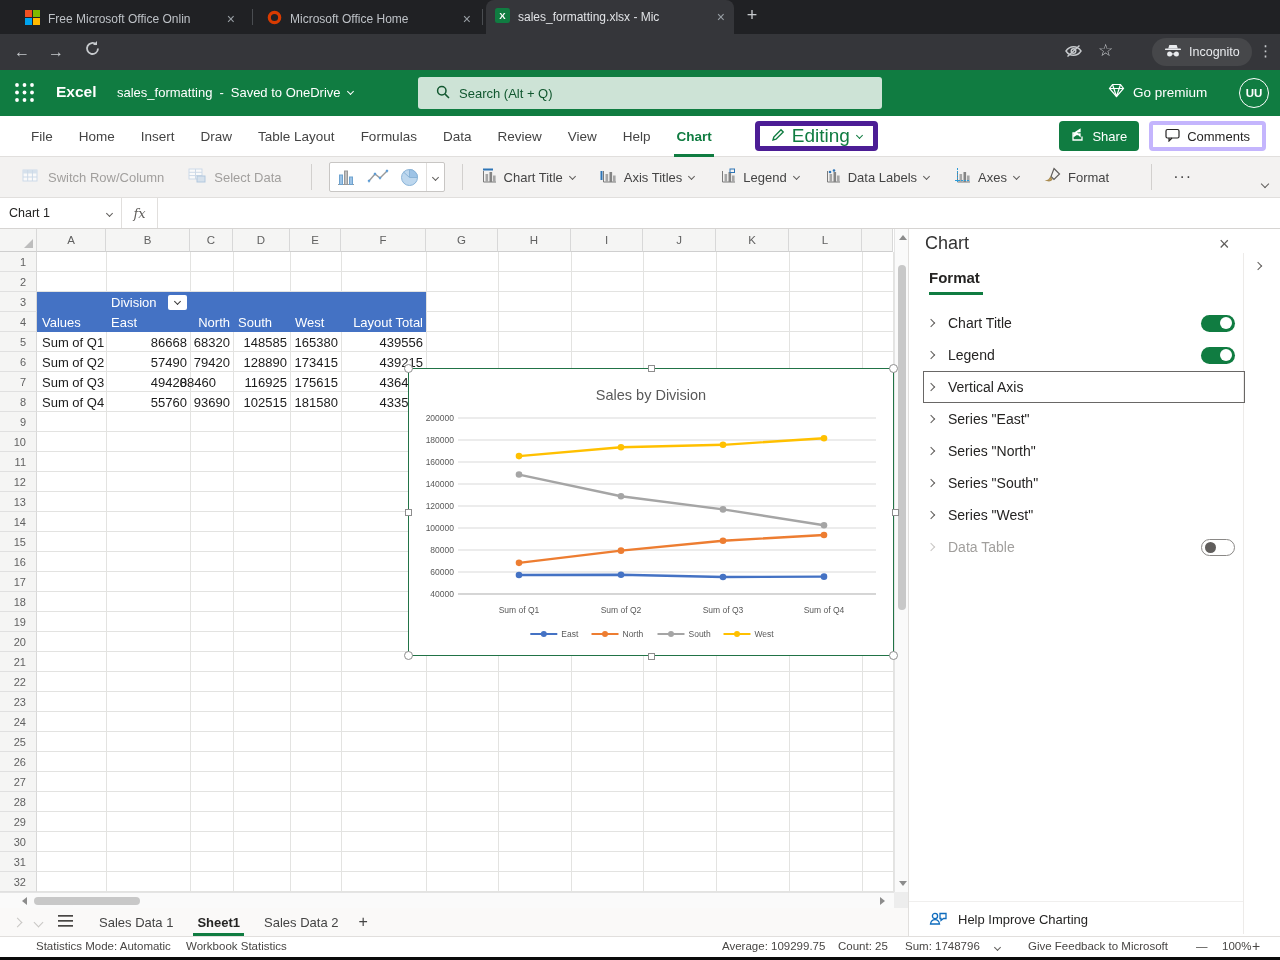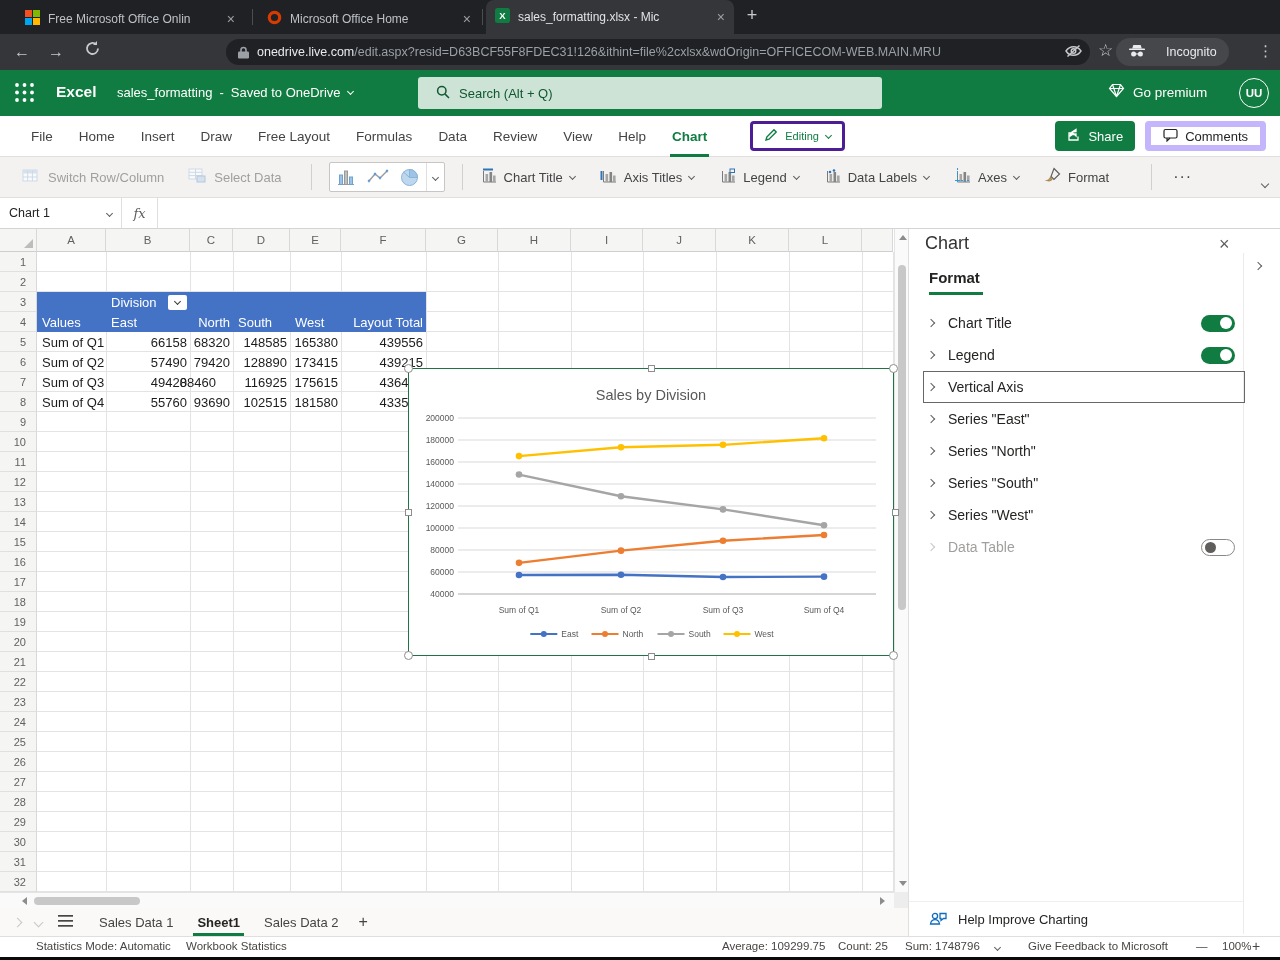--- a/index.html
+++ b/index.html
@@ -15,39 +15,39 @@
   .btab .ttl{overflow:hidden;white-space:nowrap;flex:1;margin-left:8px}
   .btab.active{background:#35363a;border-radius:8px 8px 0 0;color:#e1e3e6;top:0;height:34px}
   .tclose{margin-left:6px;color:#9aa0a6;font-size:14px;line-height:1}
   .tdivider{position:absolute;top:9px;width:1px;height:16px;background:#4a4d51}
   #newtab{position:absolute;left:740px;top:5px;color:#c7cacd;font-size:18px;width:24px;text-align:center}
   #navbar{position:absolute;left:0;top:34px;width:1280px;height:36px;background:#35363a}
   .navico{position:absolute;top:8px;color:#c7cacd;font-size:16px;line-height:20px}
   #urlpill{position:absolute;left:226px;top:5px;width:864px;height:26px;border-radius:13px;background:#202124;display:flex;align-items:center;padding:0 12px;font-size:12.5px;white-space:nowrap;overflow:hidden}
   #urlpill .dom{color:#e8eaed;margin-left:8px}
   #urlpill .path{color:#9aa0a6}
-  #incogpill{position:absolute;left:1116px;top:4px;height:28px;border-radius:14px;background:#46474a;display:flex;align-items:center;padding:0 12px;gap:20px;color:#e8eaed;font-size:12.5px}
+  #incogpill{position:absolute;left:1152px;top:4px;height:28px;border-radius:14px;background:#46474a;display:flex;align-items:center;padding:0 12px;gap:7px;color:#e8eaed;font-size:12.5px}
 
   
   #appbar{position:absolute;left:0;top:70px;width:1280px;height:46px;background:#107C41;color:#fff}
   #appname{position:absolute;left:56px;top:13px;font-size:15.5px;font-weight:700}
   #docline{position:absolute;left:117px;top:15px;font-size:13px;display:flex;gap:7px;align-items:center}
   #searchpill{position:absolute;left:418px;top:7px;width:464px;height:32px;border-radius:3px;background:#CDE3D6;display:flex;align-items:center;padding-left:18px;gap:9px;color:#11572F;font-size:13px}
   #premium{position:absolute;left:1108px;top:13px;display:flex;gap:8px;align-items:center;font-size:13.5px}
   #avatar{position:absolute;left:1239px;top:8px;width:30px;height:30px;border:1.5px solid #fff;border-radius:50%;display:flex;align-items:center;justify-content:center;font-size:11.5px;font-weight:700}
 
   
   #menubar{position:absolute;left:0;top:116px;width:1280px;height:41px;background:#fff;border-bottom:1px solid #E1DFDD;display:flex;align-items:center;padding-left:18px}
   .mitem{padding:0 13px;font-size:13.5px;color:#444;height:41px;display:flex;align-items:center;position:relative}
   .mitem.active{color:#107C41;font-weight:700}
   .mitem.active::after{content:"";position:absolute;left:11px;right:11px;bottom:0;height:3px;background:#107C41}
-  #editpill{margin-left:30px;height:30px;border:3px solid #4c1d95;border-radius:4px;display:flex;align-items:center;padding:8px 11px;gap:7px;color:#107C41;font-size:11px;background:#fff}
+  #editpill{margin-left:30px;height:30px;border:5px solid #4c1d95;border-radius:4px;display:flex;align-items:center;padding:8px 11px;gap:7px;color:#107C41;font-size:19px;background:#fff}
   .mspacer{flex:1}
   #sharebtn{height:30px;background:#107C41;color:#fff;border-radius:4px;display:flex;align-items:center;padding:0 12px;gap:7px;font-size:13px;margin-right:10px}
-  #commentsbtn{height:30px;background:#fff;border:6px solid #c4b5fd;color:#252423;border-radius:4px;display:flex;align-items:center;padding:0 12px;gap:7px;font-size:13px;margin-right:14px}
+  #commentsbtn{height:30px;background:#fff;border:4px solid #c4b5fd;color:#252423;border-radius:4px;display:flex;align-items:center;padding:0 12px;gap:7px;font-size:13px;margin-right:14px}
 
   
   #toolbar{position:absolute;left:0;top:157px;width:1280px;height:41px;background:#F3F2F1;border-bottom:1px solid #E1DFDD;display:flex;align-items:center;padding-left:22px}
   .tbtn{display:flex;align-items:center;gap:8px;font-size:13px;color:#444}
   .tbtn.disabled{color:#A19F9D}
   .tdiv{width:1px;height:26px;background:#D2D0CE;margin:0 17px}
   #charttypes{height:30px;background:#fff;border:1px solid #C8C6C4;border-radius:2px;display:flex;align-items:center}
   #charttypes .ct{width:32px;height:28px;display:flex;align-items:center;justify-content:center}
   #charttypes .ctchev{width:18px;height:28px;display:flex;align-items:center;justify-content:center;border-left:1px solid #E1DFDD;color:#605E5C}
   .tdrop{display:flex;align-items:center;gap:7px;margin-right:25px;font-size:13px;color:#444}
@@ -167,30 +167,20 @@
 
   <div id="navbar">
     <div class="navico" style="left:14px">←</div>
     <div class="navico" style="left:48px">→</div>
     <div class="navico" style="left:84px;top:6px">
       <svg width="17" height="17" viewBox="0 0 17 17" fill="none" stroke="#c7cacd" stroke-width="1.8">
           <path d="M14 8.5a5.5 5.5 0 1 1-1.7-4"></path>
           <path d="M13 1v4h-4" fill="#c7cacd" stroke="none"></path>
         </svg>
     </div>
-    <div id="urlpill">
-      <span>
-        <svg width="11" height="13" viewBox="0 0 11 13" style="display:block">
-            <rect y="5.5" width="11" height="7" rx="1.2" fill="#9aa0a6"></rect>
-            <path d="M3 6V4a2.5 2.5 0 0 1 5 0v2" fill="none" stroke="#9aa0a6" stroke-width="1.6"></path>
-          </svg>
-      </span>
-      <span class="dom">onedrive.live.com</span>
-        <span class="path">/edit.aspx?resid=D63BCF55F8FDEC31!126&amp;ithint=file%2cxlsx&amp;wdOrigin=OFFICECOM-WEB.MAIN.MRU</span>
-    </div>
     <div class="navico" style="left:1064px;top:9px">
       <svg width="19" height="16" viewBox="0 0 19 16" fill="none" stroke="#c7cacd" stroke-width="1.4">
           <path d="M2 8s2.8-4.3 7.5-4.3S17 8 17 8s-2.8 4.3-7.5 4.3S2 8 2 8z"></path>
           <circle cx="9.5" cy="8" r="2.3"></circle>
           <line x1="3.5" y1="13.5" x2="15.5" y2="2.5"></line>
         </svg>
     </div>
     <div class="navico" style="left:1098px;top:7px;font-size:17px">☆</div>
     <div id="incogpill">
       <span>
@@ -248,21 +238,21 @@
     </div>
     <div id="avatar">UU</div>
   </div>
 
   <div id="menubar">
     <div id="menuitems" class="flex" style="height:41px">
         <div class="mitem">File</div>
         <div class="mitem">Home</div>
         <div class="mitem">Insert</div>
         <div class="mitem">Draw</div>
-        <div class="mitem">Free Layout</div>
+        <div class="mitem">Table Layout</div>
         <div class="mitem">Formulas</div>
         <div class="mitem">Data</div>
         <div class="mitem">Review</div>
         <div class="mitem">View</div>
         <div class="mitem">Help</div>
         <div class="mitem active">Chart</div>
       </div>
     <div id="editpill">
       <span>
         <svg width="14" height="14" viewBox="0 0 14 14" fill="none" stroke="#107C41" stroke-width="1.4">
@@ -504,21 +494,21 @@
         <div id="filterbtn" style="left:168px;top:66px">
           <span class="chev sm" style="margin-top:-2px"></span>
         </div>
         <div class="tcell hdr txt" style="left:37px;top:83px;width:69px">Values</div>
         <div class="tcell hdr txt" style="left:106px;top:83px;width:84px">East</div>
         <div class="tcell hdr num" style="left:190px;top:83px;width:43px">North</div>
         <div class="tcell hdr txt" style="left:233px;top:83px;width:57px">South</div>
         <div class="tcell hdr txt" style="left:290px;top:83px;width:51px">West</div>
         <div class="tcell hdr num" style="left:341px;top:83px;width:85px">Layout Total</div>
         <div class="tcell txt" style="left:37px;top:103px;width:69px">Sum of Q1</div>
-        <div class="tcell num" style="left:106px;top:103px;width:84px">66158</div>
+        <div class="tcell num" style="left:106px;top:103px;width:84px">86668</div>
         <div class="tcell num" style="left:190px;top:103px;width:43px">68320</div>
         <div class="tcell num" style="left:233px;top:103px;width:57px">148585</div>
         <div class="tcell num" style="left:290px;top:103px;width:51px">165380</div>
         <div class="tcell num" style="left:341px;top:103px;width:85px">439556</div>
         <div class="tcell txt" style="left:37px;top:123px;width:69px">Sum of Q2</div>
         <div class="tcell num" style="left:106px;top:123px;width:84px">57490</div>
         <div class="tcell num" style="left:190px;top:123px;width:43px">79420</div>
         <div class="tcell num" style="left:233px;top:123px;width:57px">128890</div>
         <div class="tcell num" style="left:290px;top:123px;width:51px">173415</div>
         <div class="tcell num" style="left:341px;top:123px;width:85px">439215</div>

